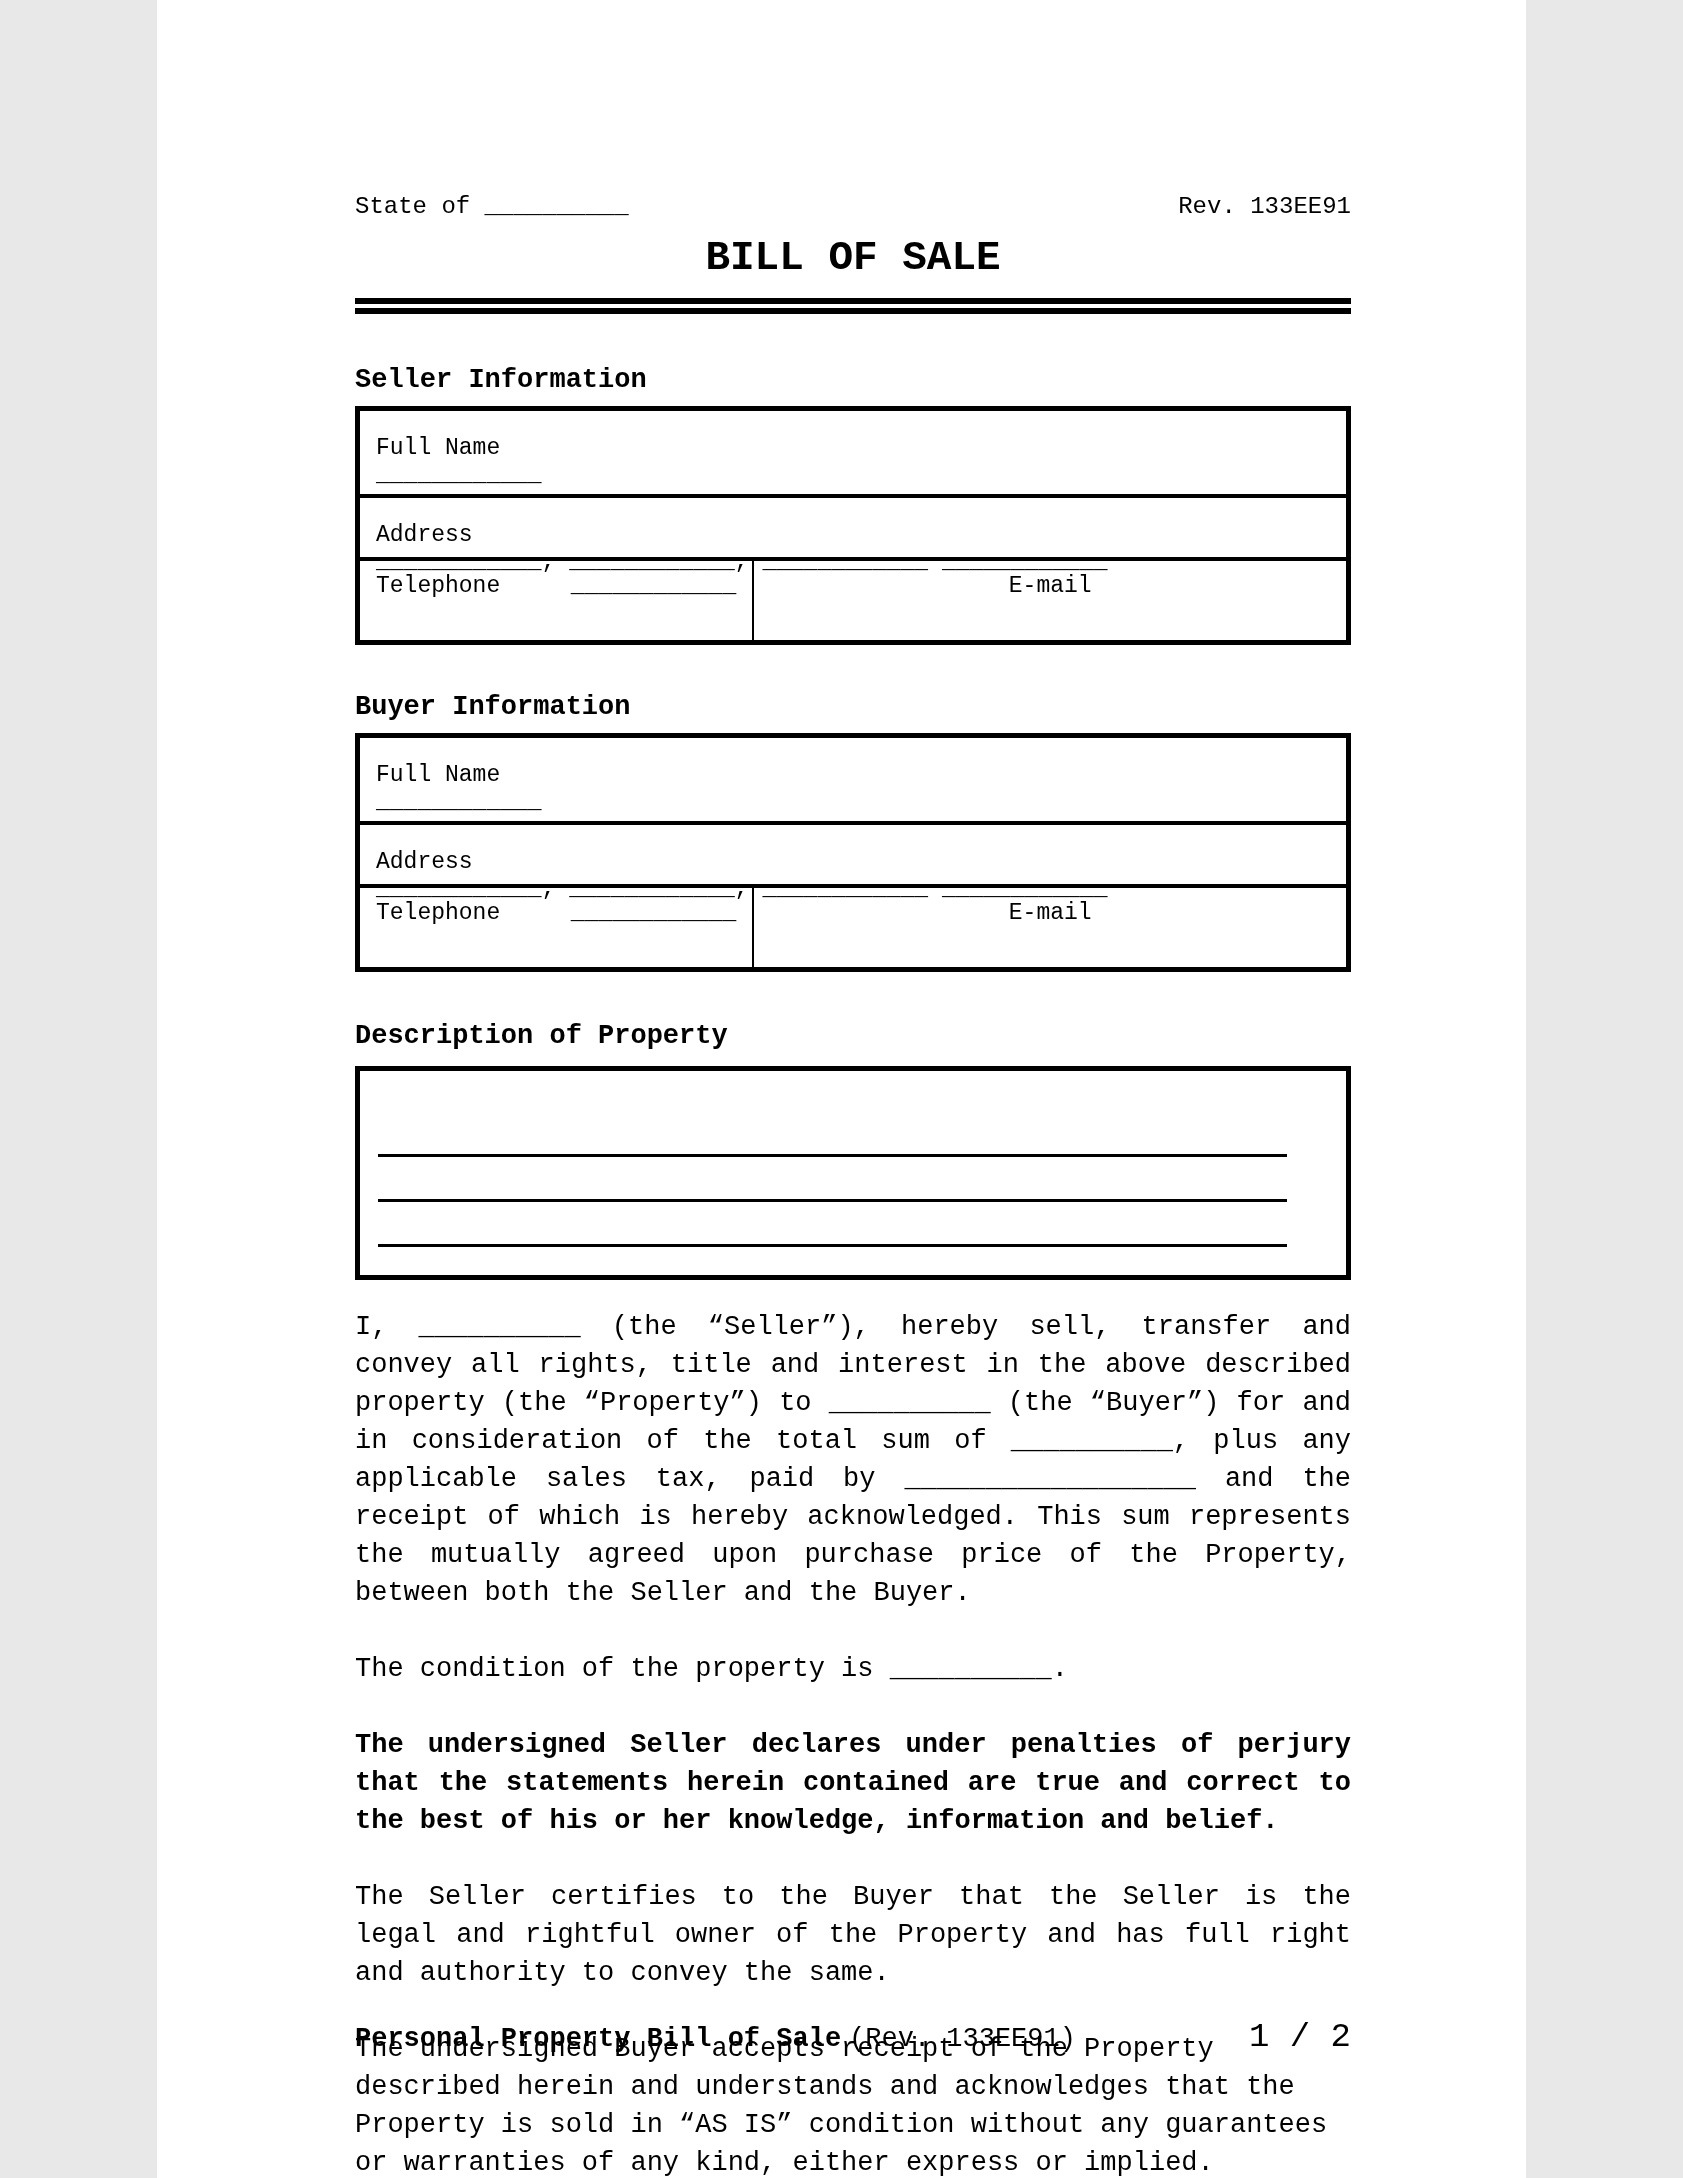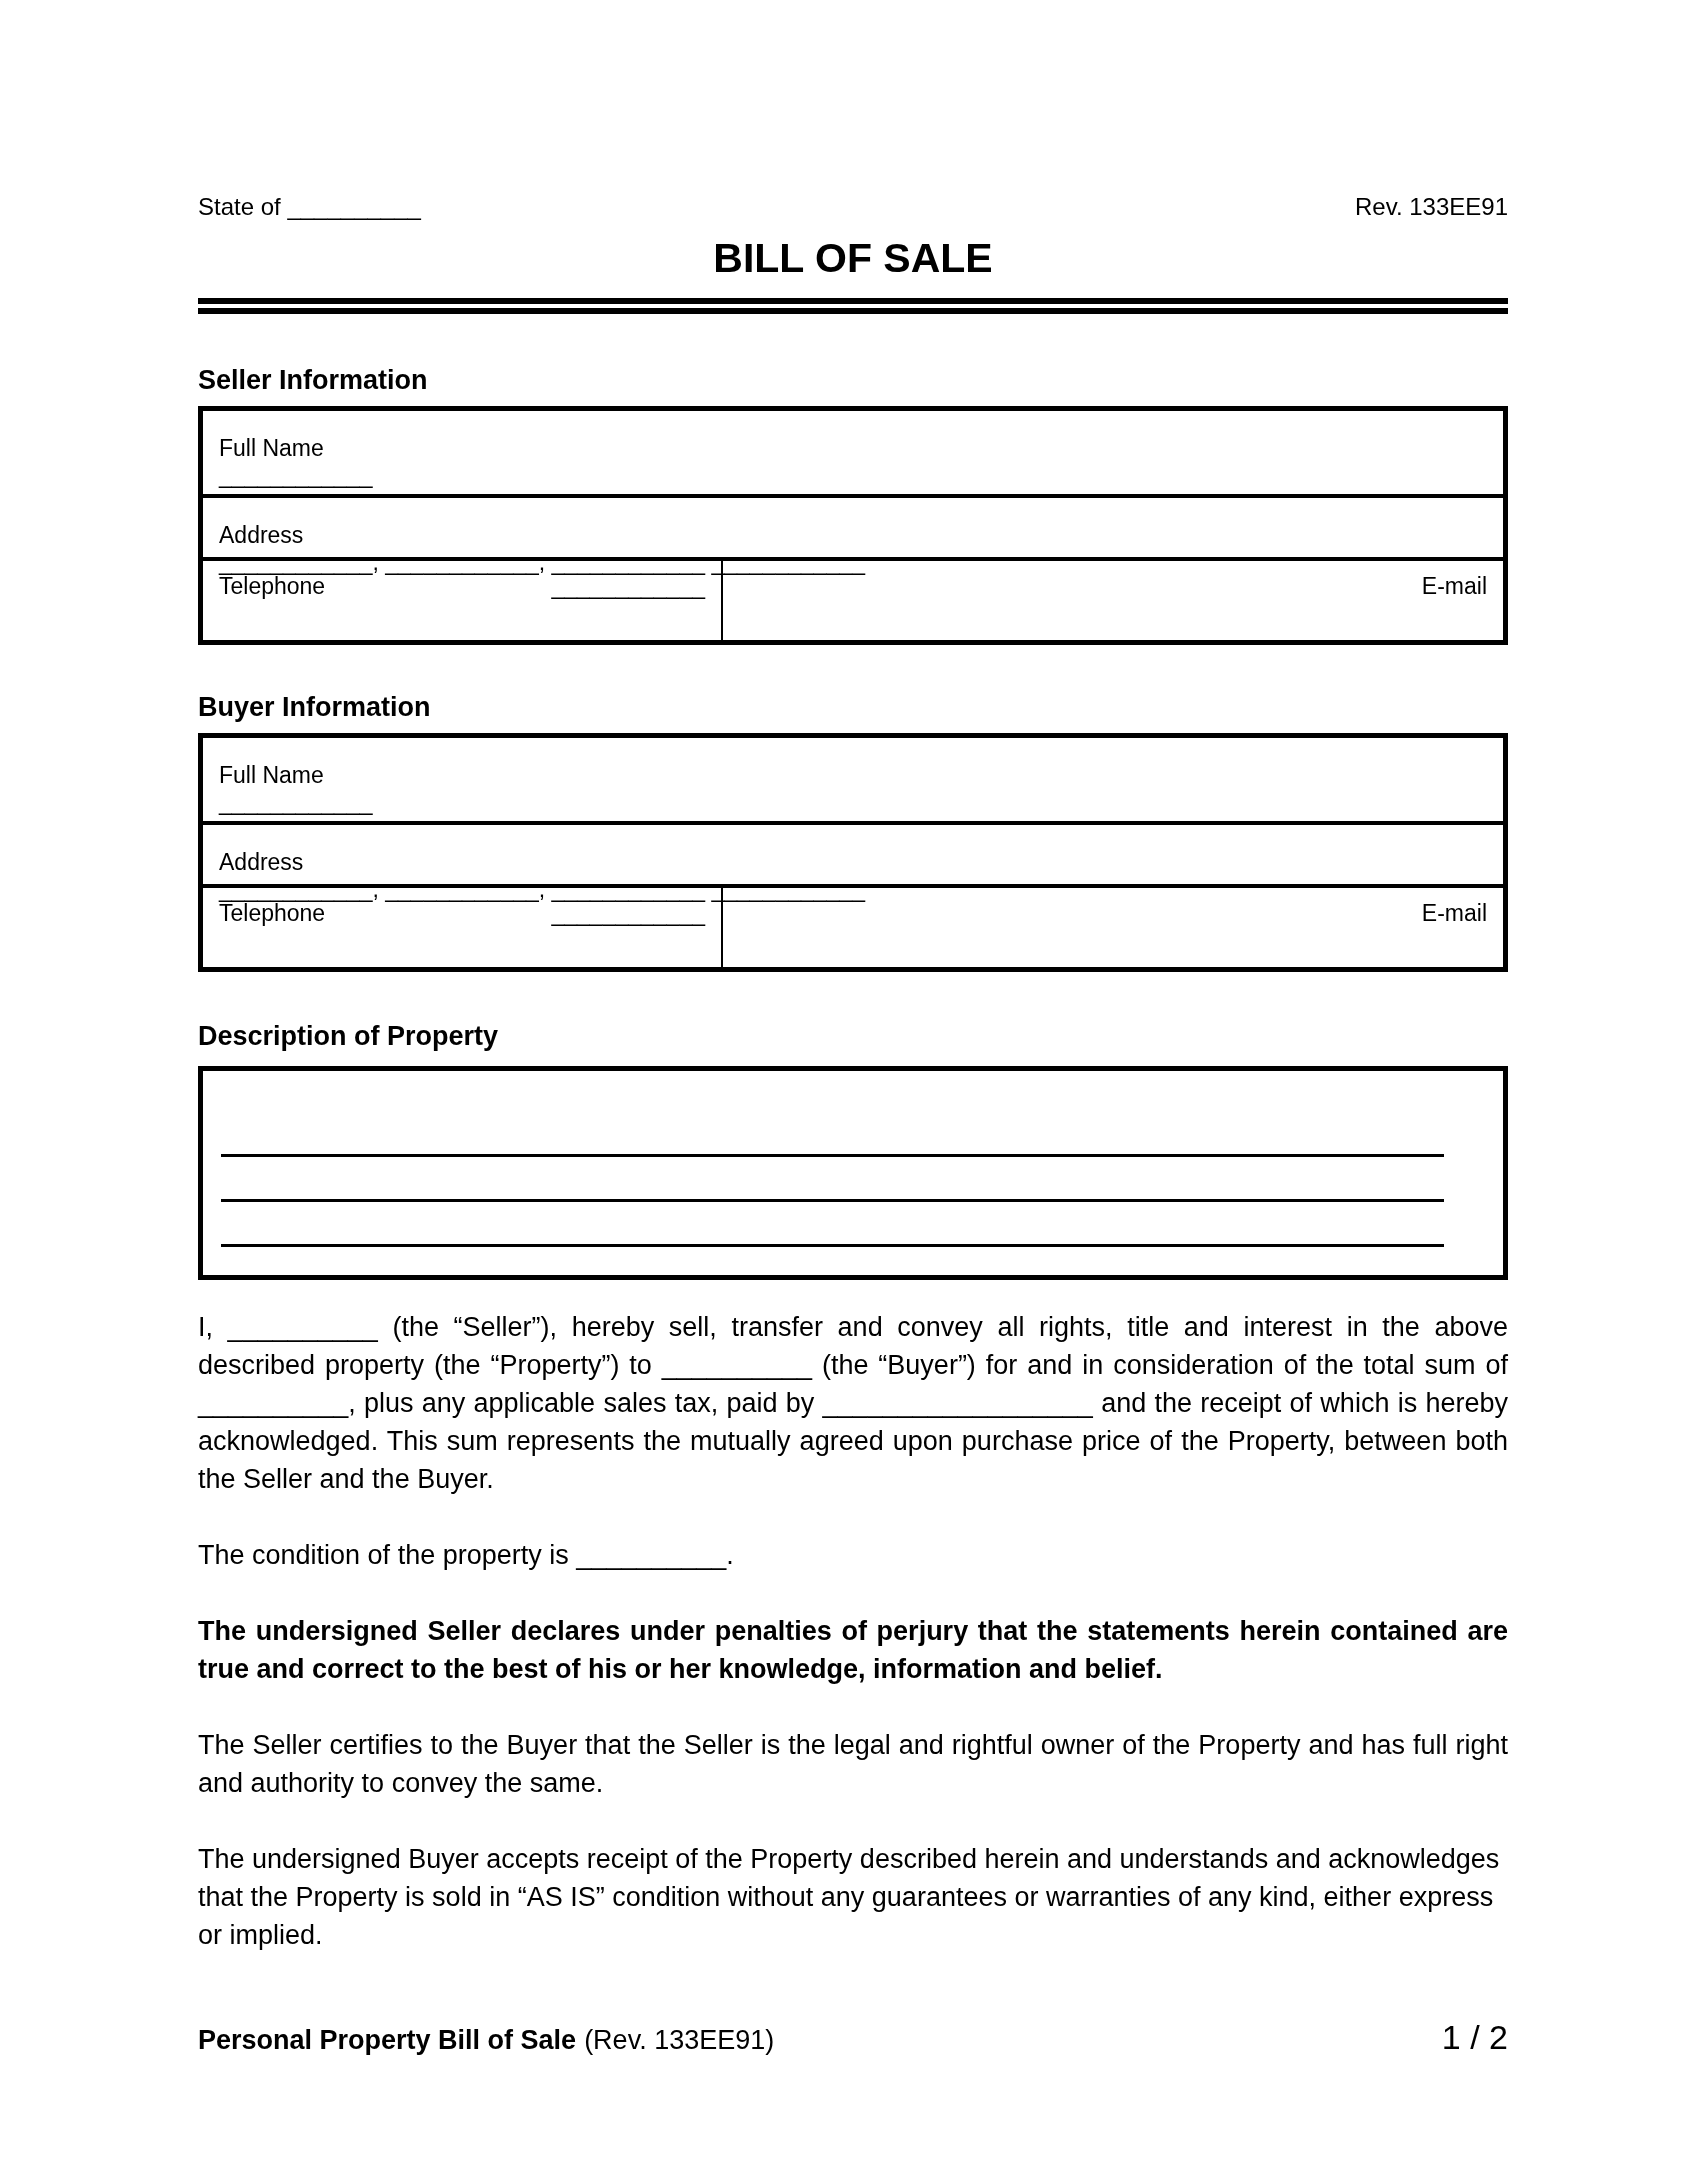--- a/index.html
+++ b/index.html
@@ -1,23 +1,23 @@
 <!DOCTYPE html>
 <html><head>
 <meta charset="utf-8">
 <style>
   html, body { margin: 0; padding: 0; background: #e8e8e8; }
   .page {
     position: relative;
-    width: 1683px;
+    width: 1369px;
     height: 2178px;
     margin: 0 auto;
     background: #ffffff;
     color: #000000;
-    font-family: Liberation Sans, sans-serif;
+    font-family: Liberation Mono, monospace;
     box-sizing: border-box;
     padding: 193px 175px 0 198px;
     overflow: hidden;
   }
 
   
   .top-line {
     display: flex;
     justify-content: space-between;
     align-items: baseline;
@@ -65,21 +65,21 @@
   .row-address { height: 63px; }
   .row-contact { height: 83px; padding: 0; flex-direction: row; }
   .it-cell {
     box-sizing: border-box;
     display: flex;
     flex-direction: row;
     justify-content: space-between;
     padding: 12px 16px 10px;
   }
   .cell-tel   { width: 40%; border-right: 2px solid #000; }
-  .cell-email { flex: 1; justify-content: flex-end; }
+  .cell-email { flex: 1; justify-content: center; }
   .field-label, .blank-line {
     font-size: 23px;
     line-height: 27px;
     white-space: nowrap;
   }
 
   
   .desc-box {
     margin-top: 14px;
     box-sizing: border-box;

